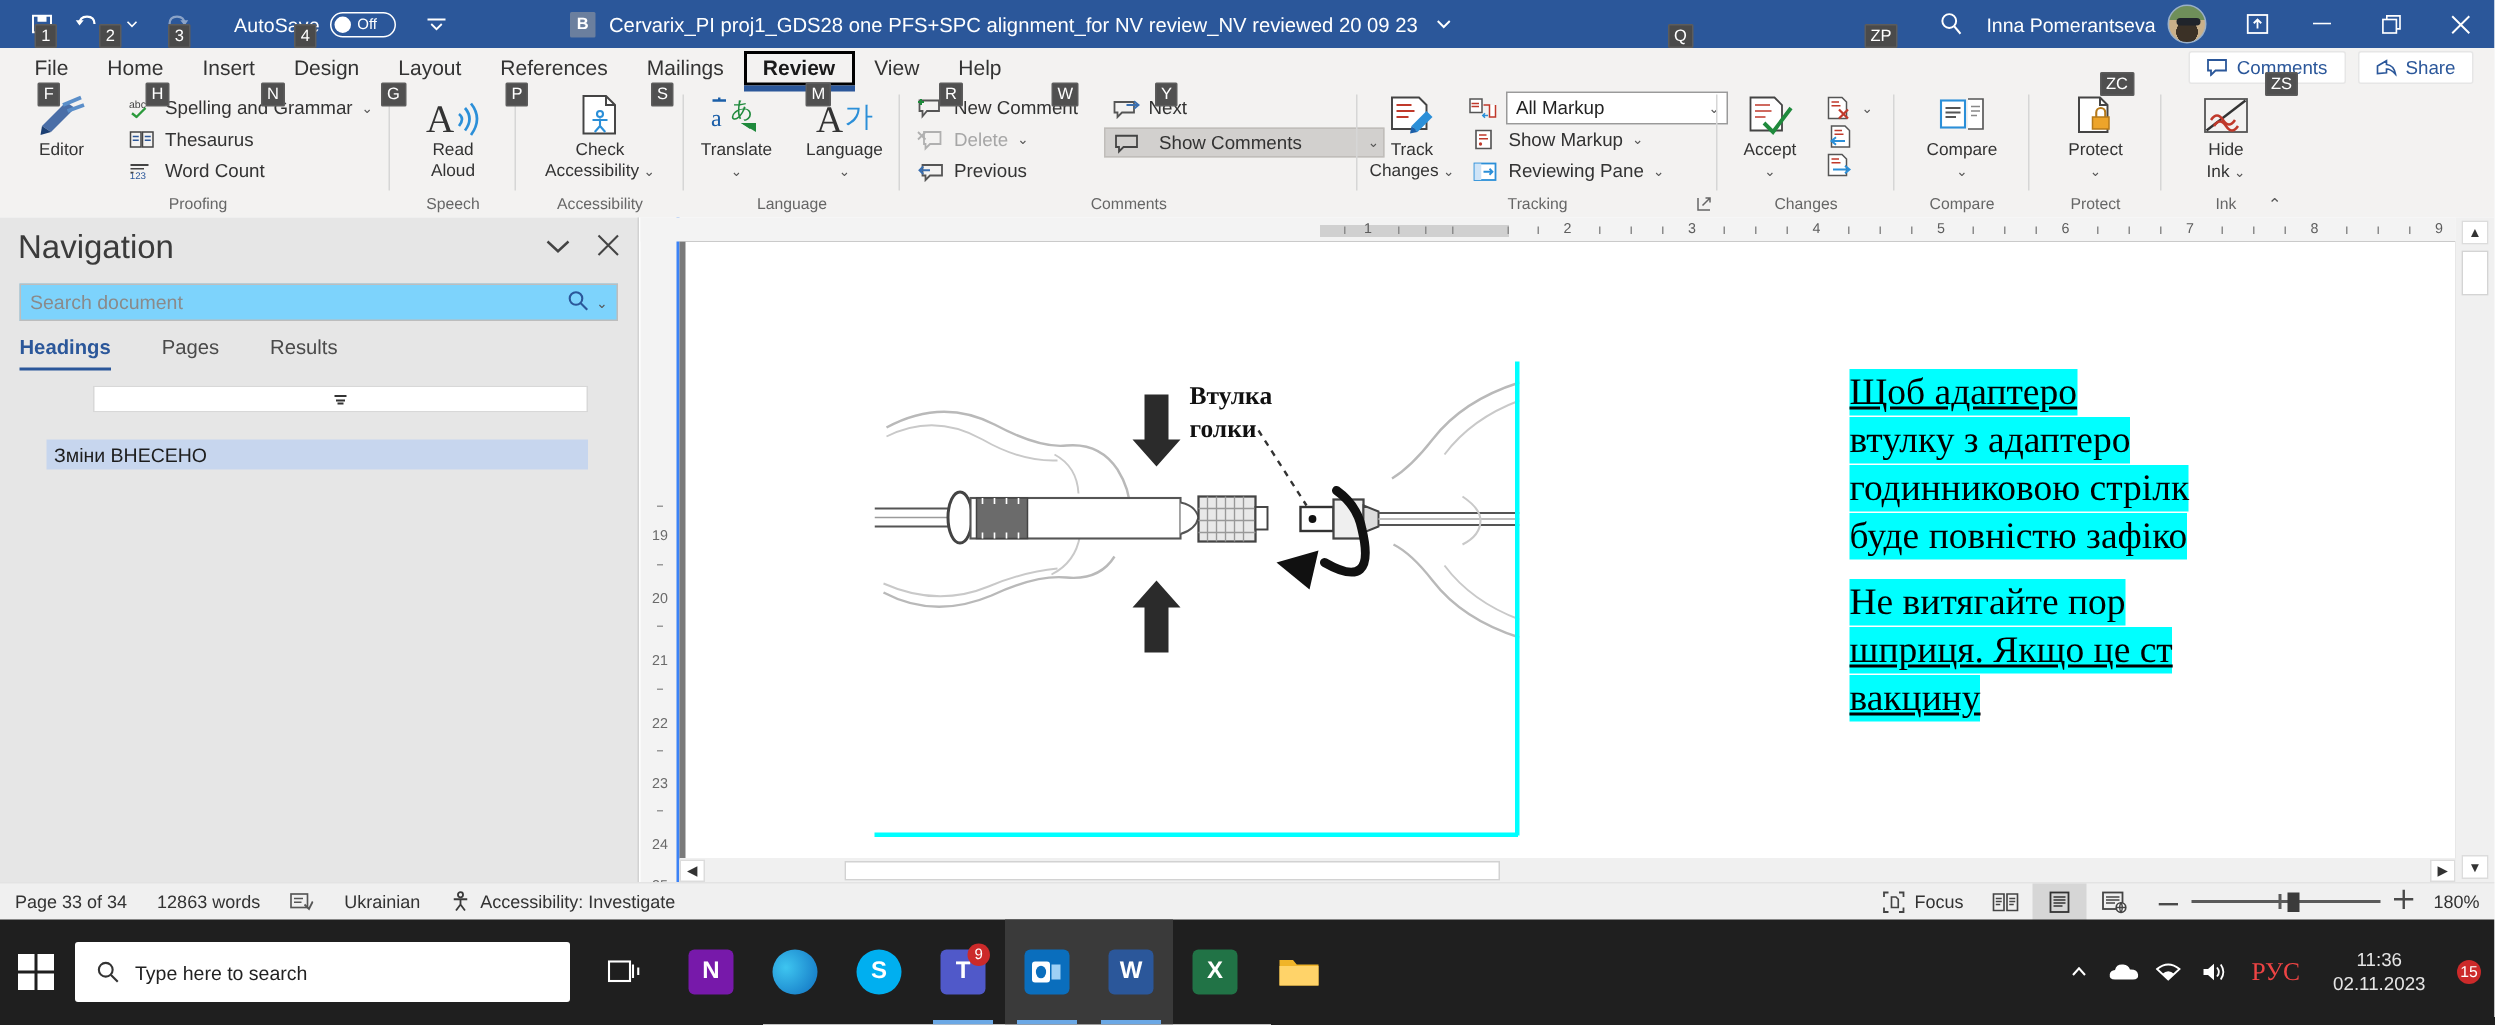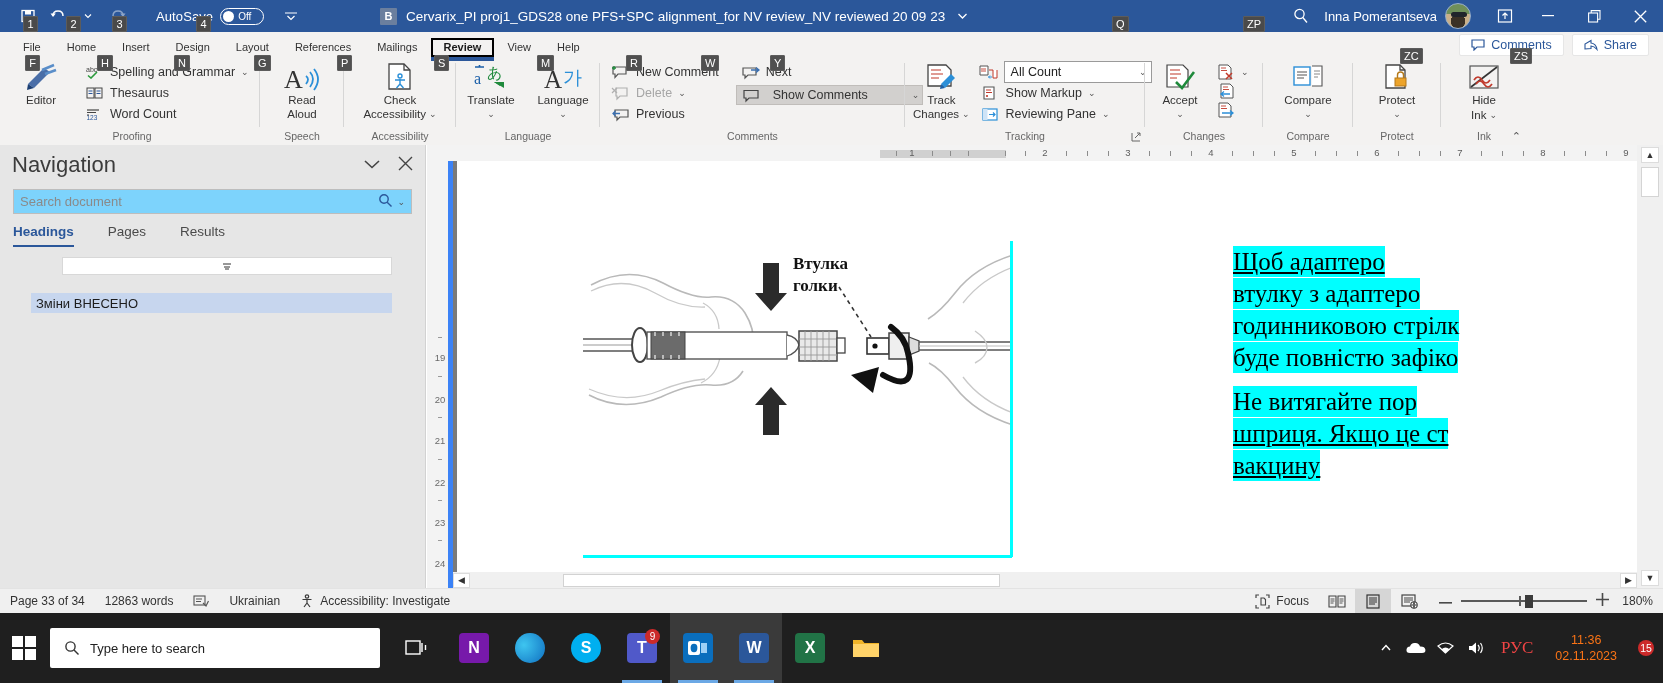--- a/index.html
+++ b/index.html
@@ -69,21 +69,21 @@
     position:absolute; background:#4a4a4a; color:#fff; font-size:11px;
     line-height:15px; height:16px; min-width:15px; padding:0 3px; text-align:center;
     border:1px solid #5c5c5c; border-radius:1px; z-index:90; font-family:"Liberation Sans",sans-serif;
   }
   .keytip.dark { background:#505050; }
 
   
   .ribbon { position:absolute; left:0; top:32px; width:1663px; height:113px; background:#f3f2f1; }
   .tabstrip { position:relative; height:25px; display:flex; align-items:flex-end; padding-left:10px; }
   .tab {
-    font-size:11px; color:#333; padding:2px 13px 4px 13px; white-space:nowrap; position:relative;
+    font-size:14px; color:#333; padding:2px 13px 4px 13px; white-space:nowrap; position:relative;
   }
   .tab.active {
     border:2px solid #000; background:#f3f2f1; font-weight:bold; color:#1a1a1a;
     padding:1px 11px 2px 11px;
   }
   .tab.active::after{
     content:""; position:absolute; left:-2px; right:-2px; bottom:-6px; height:4px; background:#2b579a;
   }
 
   .cs-right { position:absolute; right:14px; top:2px; display:flex; gap:8px; align-items:center; }
@@ -156,21 +156,21 @@
     display:flex; align-items:center; justify-content:center; font-size:11px; color:#444;
   }
   .nav-result {
     margin:18px 33px 0 31px; height:20px; background:#c7d6ee;
     display:flex; align-items:center; padding-left:5px; font-size:13px; color:#1d1d1d;
   }
 
   
   .ruler-col {
     position:absolute; left:427px; top:0; width:26px; height:443px; background:#f3f3f3;
-    border-right:5px solid #3b82f6;
+    border-right:2px solid #3b82f6;
   }
   .ruler-top {
     position:absolute; left:427px; top:0; width:1210px; height:16px; background:#f3f3f3;
   }
   .vnum {
     position:absolute; left:0; width:26px; text-align:center; font-size:9.5px; color:#6a6a6a;
   }
   .vtick { position:absolute; left:11px; width:4px; height:1px; background:#9a9a9a; }
   .hruler-band {
     position:absolute; left:453px; top:2px; height:13px; width:1184px;
@@ -267,21 +267,21 @@
     content:""; position:absolute; left:8px; right:8px; bottom:0; height:3px; background:#6ba8e5;
   }
   .tbi.active-bg { background:#3a3a3a; }
   .badge {
     position:absolute; right:10px; top:16px; background:#cc2a2a; color:#fff; font-size:10px;
     width:15px; height:15px; border-radius:50%; display:flex; align-items:center; justify-content:center;
   }
   .tray { margin-left:auto; display:flex; align-items:center; color:#fff; gap:0; }
   .tray-ic { width:30px; height:70px; display:flex; align-items:center; justify-content:center; }
   .tray-lang { font-size:17px; color:#ef4444; padding:0 10px;font-family:Liberation Serif, serif; }
-  .clock { font-size:12.5px; color:#f97316; text-align:center; line-height:16px; padding:0 12px; }
+  .clock { font-size:12.5px; color:#e5e5e5; text-align:center; line-height:16px; padding:0 12px; }
   .notif { width:34px; height:70px; display:flex; align-items:center; justify-content:center; position:relative; }
   .notif .nb { background:#cc2a2a; color:#fff; font-size:10.5px; width:16px;height:16px;border-radius:50%;
     display:flex;align-items:center;justify-content:center;}
 </style>
 </head>
 <body>
 
 <div id="app">
 
   <div class="titlebar">
@@ -601,21 +601,21 @@
             <div class="smallbtn" style="padding:0 0 0 3px;">
               <span class="ic">
                 <svg width="19" height="15" viewBox="0 0 19 15">
                     <path d="M1 1 H9 V10 H1 Z" fill="#fff" stroke="#555" stroke-width="1"></path>
                     <path d="M10 5 H14 V13 H18 V5" fill="#fff" stroke="#c0392b" stroke-width="1"></path>
                     <path d="M2 4 H7 M2 6 H7" stroke="#c0392b" stroke-width=".9"></path>
                     <path d="M9.5 12 H13 M11 10.5 L9.5 12 L11 13.5" stroke="#2b8fd8" stroke-width="1" fill="none"></path>
                   </svg>
               </span>
               <div class="combo">
-                <span>All Count</span>
+                <span>All Markup</span>
                 <span class="chev">⌄</span>
               </div>
             </div>
             <div class="smallbtn">
               <span class="ic">
                 <svg width="19" height="15" viewBox="0 0 19 15">
                     <path d="M3 1 H13 V13 H3 Z" fill="#fff" stroke="#555" stroke-width="1.1"></path>
                     <path d="M5 4 H10 M5 6.5 H11" stroke="#c0392b" stroke-width="1"></path>
                     <circle cx="6" cy="10" r="1.1" fill="#c0392b"></circle>
                   </svg>

